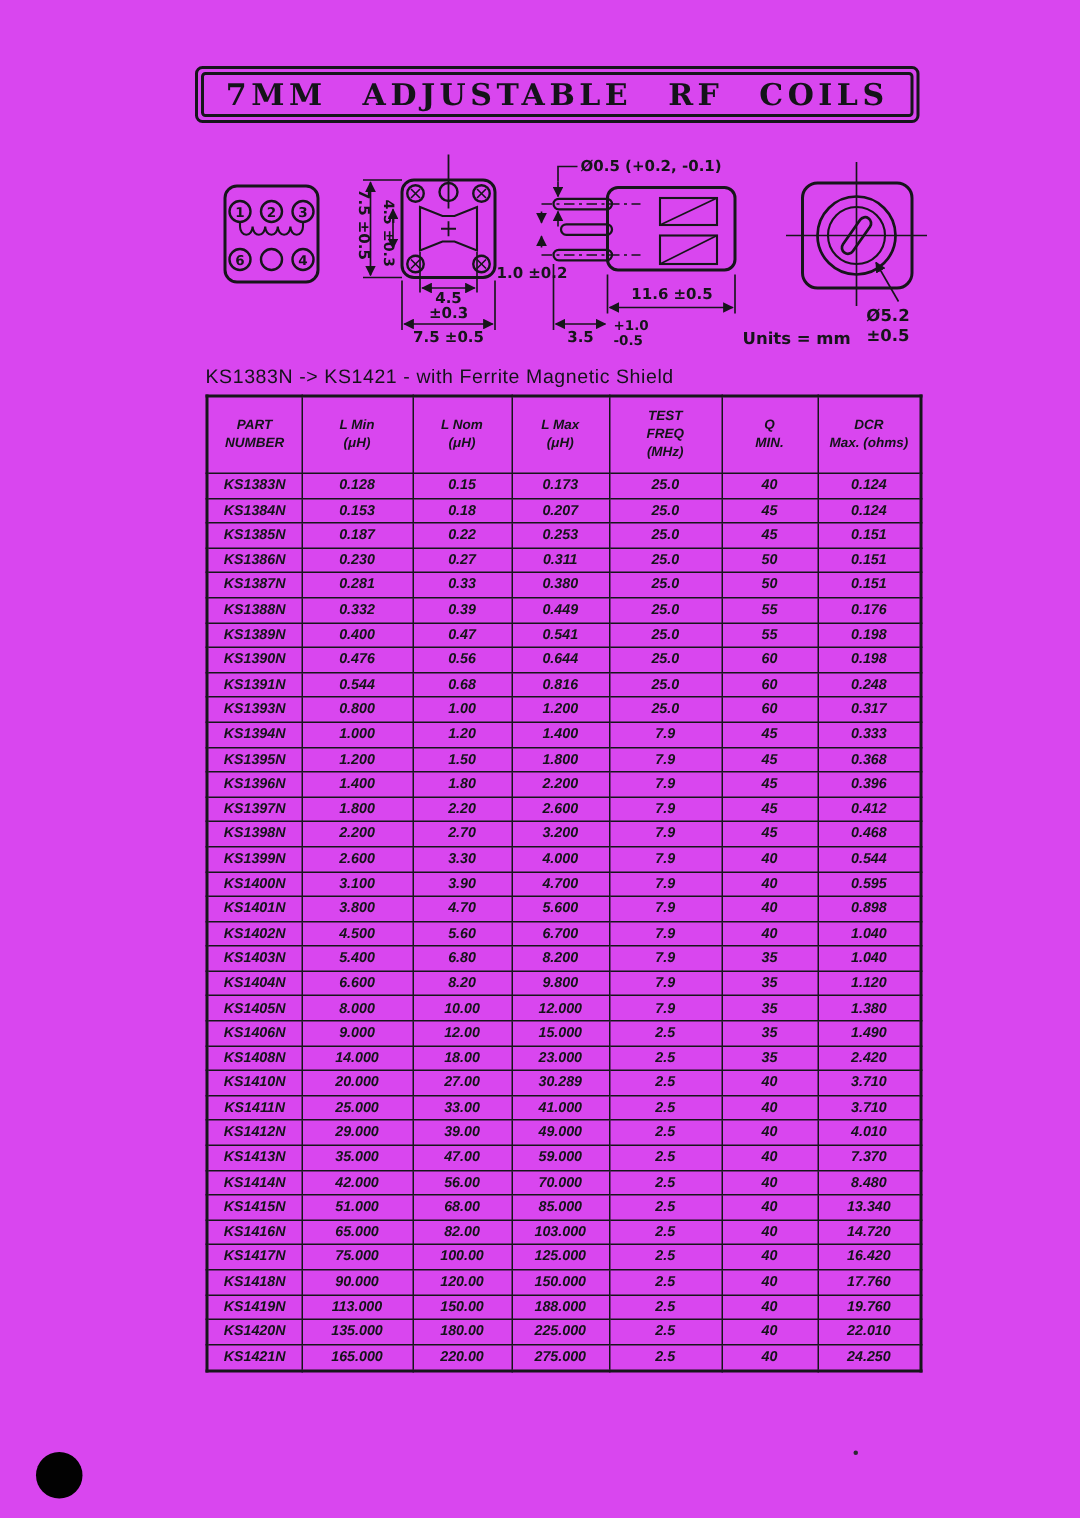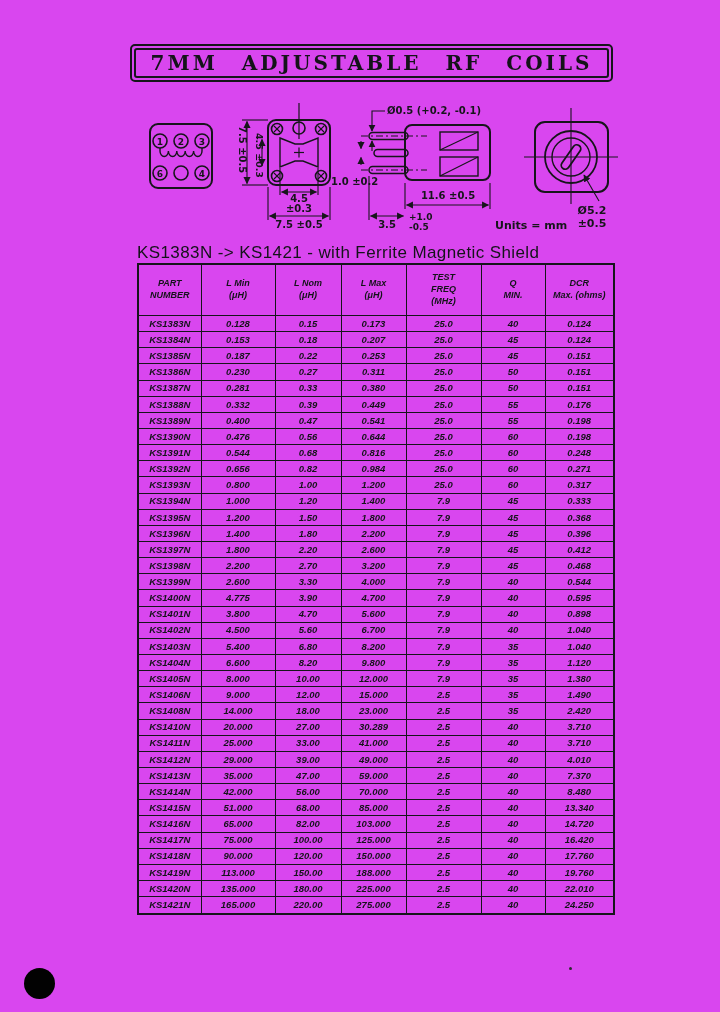--- a/index.html
+++ b/index.html
@@ -6,21 +6,21 @@
   .page{position:relative;width:720px;height:1012px;background:#d946ef;overflow:hidden;
         font-family:"Liberation Sans",sans-serif;color:#141319;}
   
   .title-box{position:absolute;left:130px;top:44px;width:475px;height:30px;
              border:2px solid #16151a;border-radius:5px;padding:2px;}
   .title-inner{width:100%;height:100%;border:2px solid #16151a;border-radius:3px;
                display:flex;align-items:center;justify-content:center;box-sizing:border-box;}
   .title-text{font-family:"DejaVu Serif","Liberation Serif",serif;font-weight:bold;
               font-size:20px;letter-spacing:3px;word-spacing:14px;white-space:nowrap;}
   
-  .subtitle{position:absolute;left:137px;top:243px;font-size:17px;letter-spacing:.4px;
+  .subtitle{position:absolute;left:137px;top:243px;font-size:13px;letter-spacing:.4px;
             white-space:nowrap;}
   
   .drawings{position:absolute;left:125px;top:95px;width:495px;height:150px;}
   svg text{font-family:"DejaVu Sans","Liberation Sans",sans-serif;font-weight:bold;fill:#16151a;}
   
   table.spec{position:absolute;left:137px;top:263px;width:476px;height:652px;
              border-collapse:collapse;table-layout:fixed;border:2px solid #16151a;font-style:italic;}
   .spec th,.spec td{border:1px solid #16151a;text-align:center;vertical-align:middle;
              font-weight:bold;color:#141319;overflow:hidden;padding:0;}
   .spec thead th{height:50px;font-size:9px;line-height:1.3;white-space:pre-line;}
@@ -262,29 +262,20 @@
         <tr>
           <td>KS1391N</td>
           <td>0.544</td>
           <td>0.68</td>
           <td>0.816</td>
           <td>25.0</td>
           <td>60</td>
           <td>0.248</td>
         </tr>
         <tr>
-          <td>KS1392N</td>
-          <td>0.656</td>
-          <td>0.82</td>
-          <td>0.984</td>
-          <td>25.0</td>
-          <td>60</td>
-          <td>0.271</td>
-        </tr>
-        <tr>
           <td>KS1393N</td>
           <td>0.800</td>
           <td>1.00</td>
           <td>1.200</td>
           <td>25.0</td>
           <td>60</td>
           <td>0.317</td>
         </tr>
         <tr>
           <td>KS1394N</td>
@@ -335,21 +326,21 @@
           <td>KS1399N</td>
           <td>2.600</td>
           <td>3.30</td>
           <td>4.000</td>
           <td>7.9</td>
           <td>40</td>
           <td>0.544</td>
         </tr>
         <tr>
           <td>KS1400N</td>
-          <td>4.775</td>
+          <td>3.100</td>
           <td>3.90</td>
           <td>4.700</td>
           <td>7.9</td>
           <td>40</td>
           <td>0.595</td>
         </tr>
         <tr>
           <td>KS1401N</td>
           <td>3.800</td>
           <td>4.70</td>

